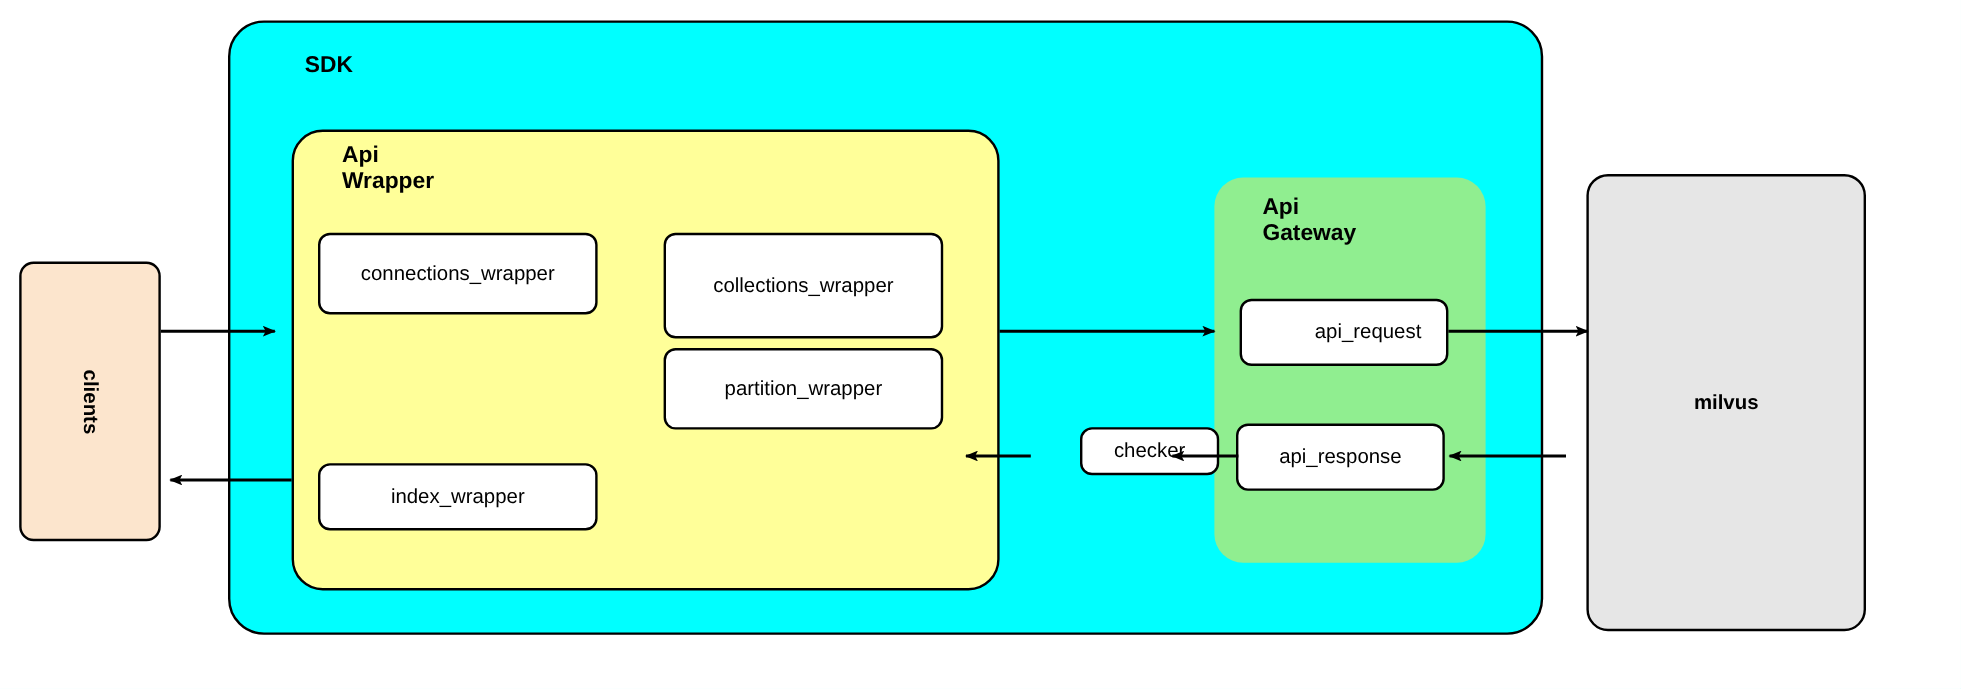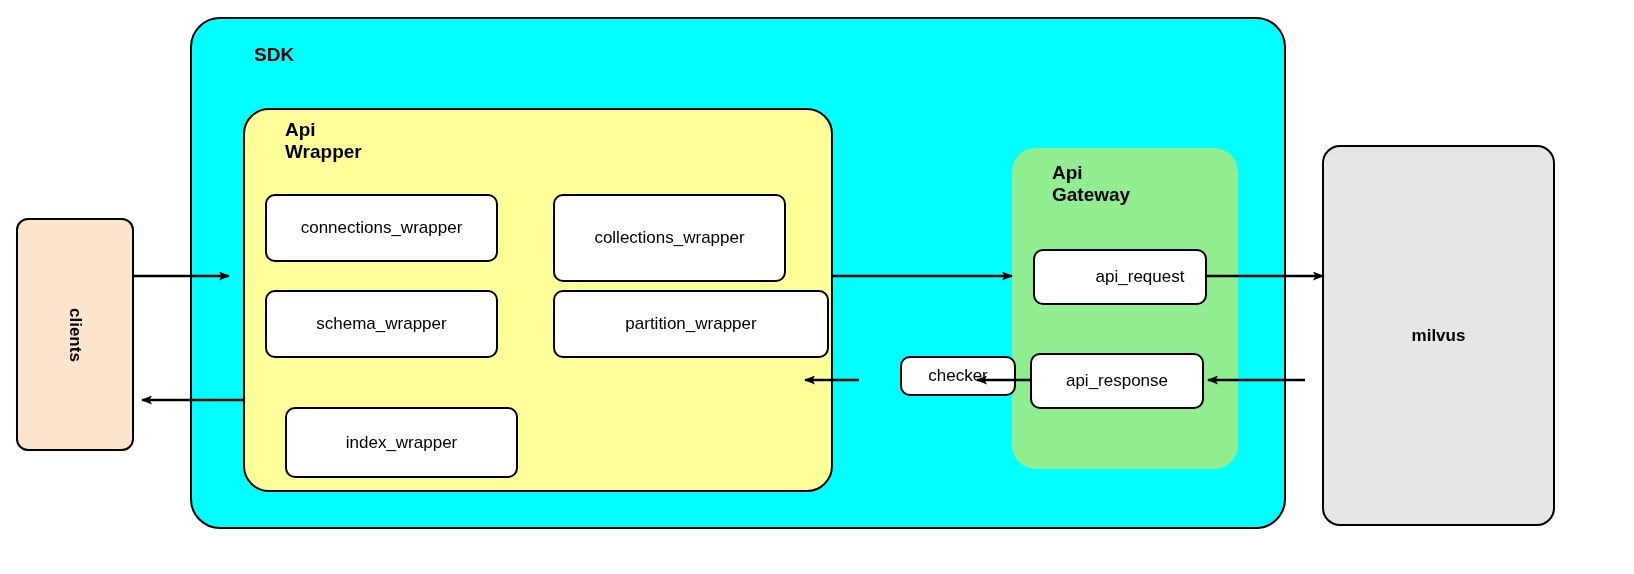--- a/index.html
+++ b/index.html
@@ -75,22 +75,22 @@
   .node.peach { background: #fce5cd; font-weight: bold; border-radius: 12px; }
   .vert-label {
     writing-mode: vertical-rl;
     text-orientation: mixed;
     white-space: nowrap;
   }
   
   #n-connections_wrapper { left: 265px; top: 194px; width: 233px; height: 68px; }
   #n-collections_wrapper { left: 553px; top: 194px; width: 233px; height: 88px; }
   #n-schema_wrapper      { left: 265px; top: 290px; width: 233px; height: 68px; }
-  #n-partition_wrapper   { left: 553px; top: 290px; width: 276px; height: 68px; }
-  #n-index_wrapper       { left: 265px; top: 407px; width: 233px; height: 71px; margin-left: 20px; }
+  #n-partition_wrapper   { left: 553px; top: 290px; width: 233px; height: 68px; }
+  #n-index_wrapper       { left: 265px; top: 386px; width: 233px; height: 56px; }
   #n-utility_wrapper     { left: 553px; top: 386px; width: 233px; height: 68px; }
   
   #n-api_request  { left: 1033px; top: 249px; width: 174px; height: 56px; padding-left: 40px; }
   #n-api_response { left: 1030px; top: 353px; width: 174px; height: 56px; }
   
   #n-checker { left: 900px; top: 356px; width: 116px; height: 40px; }
   #n-clients { left: 16px;  top: 218px; width: 118px; height: 233px; }
   #n-milvus  { left: 1322px; top: 145px; width: 233px; height: 381px; }
   #edges-layer {
     position: absolute;
@@ -113,21 +113,20 @@
 Wrapper</div>
   </div>
 
   <div class="box container-box" id="api-gateway-box">
     <div class="container-label">Api
 Gateway</div>
   </div>
 
   <div class="node" id="n-connections_wrapper">connections_wrapper</div>
   <div class="node" id="n-collections_wrapper">collections_wrapper</div>
-  <div class="node" id="n-schema_wrapper">schema_wrapper</div>
   <div class="node" id="n-partition_wrapper">partition_wrapper</div>
   <div class="node" id="n-index_wrapper">index_wrapper</div>
 
   <div class="node" id="n-api_request">api_request</div>
   <div class="node" id="n-api_response">api_response</div>
 
   <div class="node" id="n-checker">checker</div>
 
   <div class="node peach" id="n-clients">
     <span class="vert-label">clients</span>

